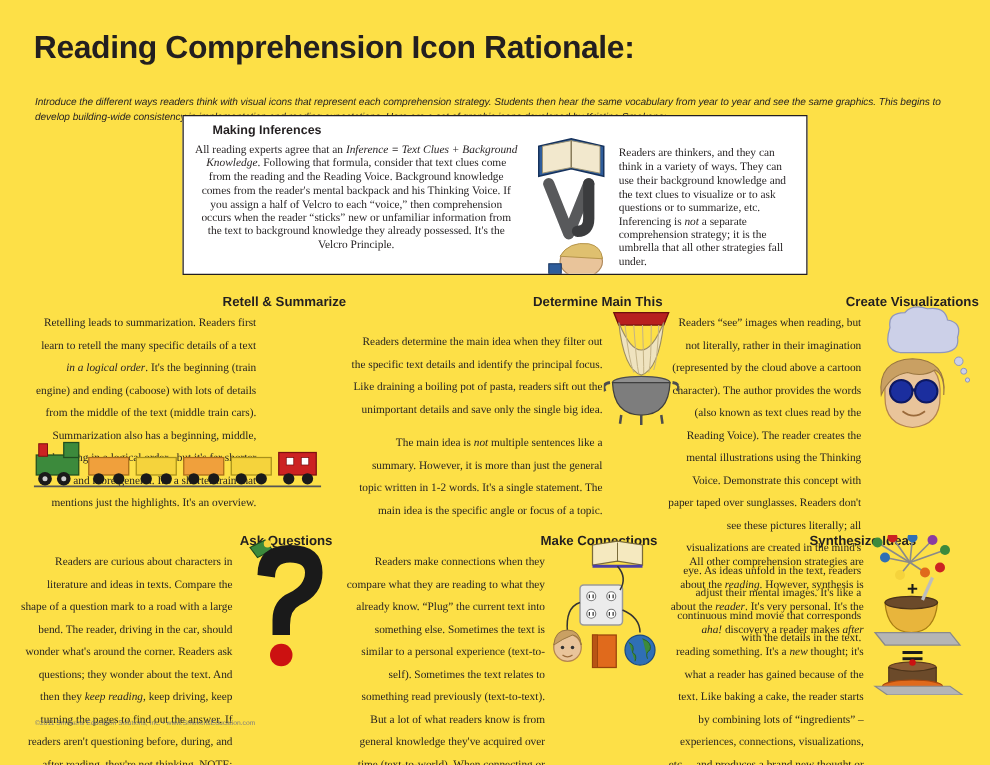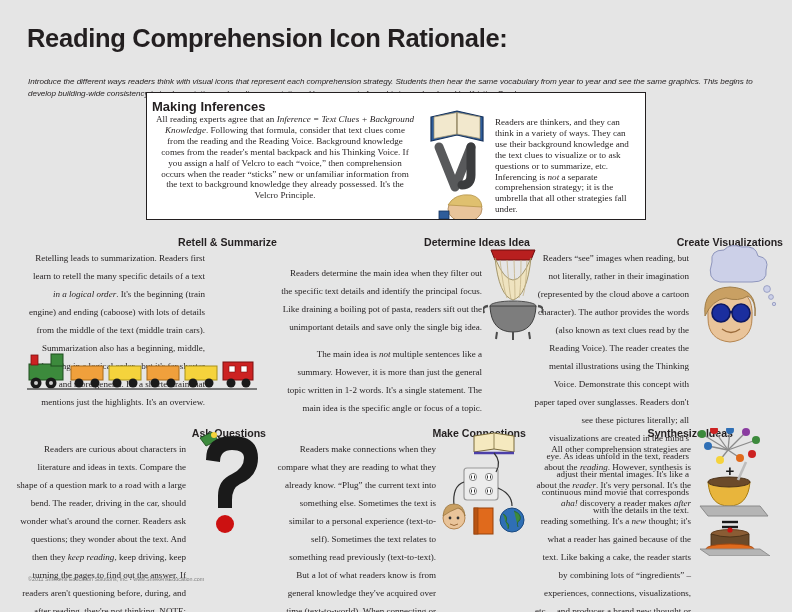--- a/index.html
+++ b/index.html
@@ -5,21 +5,21 @@
   * { box-sizing: border-box; margin: 0; padding: 0; }
   html, body {
     width: 792px; height: 612px;
     background: #ffffff;
     font-family: "Liberation Serif", serif;
     overflow: hidden;
   }
   .page {
     position: relative;
     width: 792px; height: 612px;
-    background: #e5e5e5;
+    background: #fde047;
     padding: 1px;
     text-decoration: underline;
   }
 
   
   .doc-title {
     position: absolute;
     left: 27px; top: 24px;
     font-family: "Liberation Sans", sans-serif;
     font-weight: bold;
@@ -42,23 +42,23 @@
   
   .inference-box {
     position: absolute;
     left: 146px; top: 92px;
     width: 500px; height: 128px;
     border: 1px solid #231f20;
     background: #fff;
   }
   .inference-inner { position: relative; width: 100%; height: 100%; }
   .inf-title {
-    position: absolute; left: 5px; top: 6px;
-    font-family: "Liberation Sans", sans-serif;
-    font-weight: bold; font-size: 13px; color: #231f20;
+    position: absolute; left: 23px; top: 6px;
+    font-family: "Liberation Sans", sans-serif;
+    font-weight: bold; font-size: 10px; color: #231f20;
   }
   .inf-body {
     position: absolute; left: 9px; top: 21px;
     width: 258px;
     font-size: 9.1px; line-height: 10.9px;
     color: #231f20; text-align: center;
   }
   .inf-right {
     position: absolute; left: 348px; top: 24px;
     width: 140px;
@@ -157,21 +157,21 @@
   </div>
 
   <div class="section" id="sec-retell">
     <div class="sec-title">Retell &amp; Summarize</div>
     <div class="sec-p narrow">
         <div><span>Retelling leads to summarization. Readers first learn to retell the many specific details of a text </span><i>in a logical order</i><span>. It's the beginning (train engine) and ending (caboose) with lots of details from the middle of the text (middle train cars).  Summarization also has a beginning, middle, and ending in a logical order– but it's far shorter and more general. It's a shorter train that mentions just the highlights. It's an overview.</span></div>
       </div>
   </div>
 
   <div class="section" id="sec-main">
-    <div class="sec-title">Determine Ideas Idea</div>
+    <div class="sec-title">Determine Main This</div>
     <div class="sec-p wide" style="width:202px;">
         <div><span>Readers determine the main idea when they filter out the specific text details and identify the principal focus. Like draining a boiling pot of pasta, readers sift out the unimportant details and save only the single big idea.</span></div>
         <div style="margin-top: 9px;"><span>The main idea is </span><i>not</i><span> multiple sentences like a summary. However, it is more than just  the general topic written in 1-2 words. It's a single statement. The main idea is the specific angle or focus of a topic.</span></div>
       </div>
   </div>
 
   <div class="section" id="sec-visual">
     <div class="sec-title">Create Visualizations</div>
     <div class="sec-p" style="width:156px;">
         <div><span>Readers “see” images when reading, but not literally, rather in their imagination (represented by the cloud above a cartoon character). The author provides the words (also known as text clues read by the Reading Voice). The reader creates the mental illustrations using the Thinking Voice. Demonstrate this concept with paper taped over sunglasses. Readers don't see these pictures literally; all visualizations are created in the mind's eye. As ideas unfold in the text, readers adjust their mental images. It's like a continuous mind movie that corresponds with the details in the text.</span></div>

